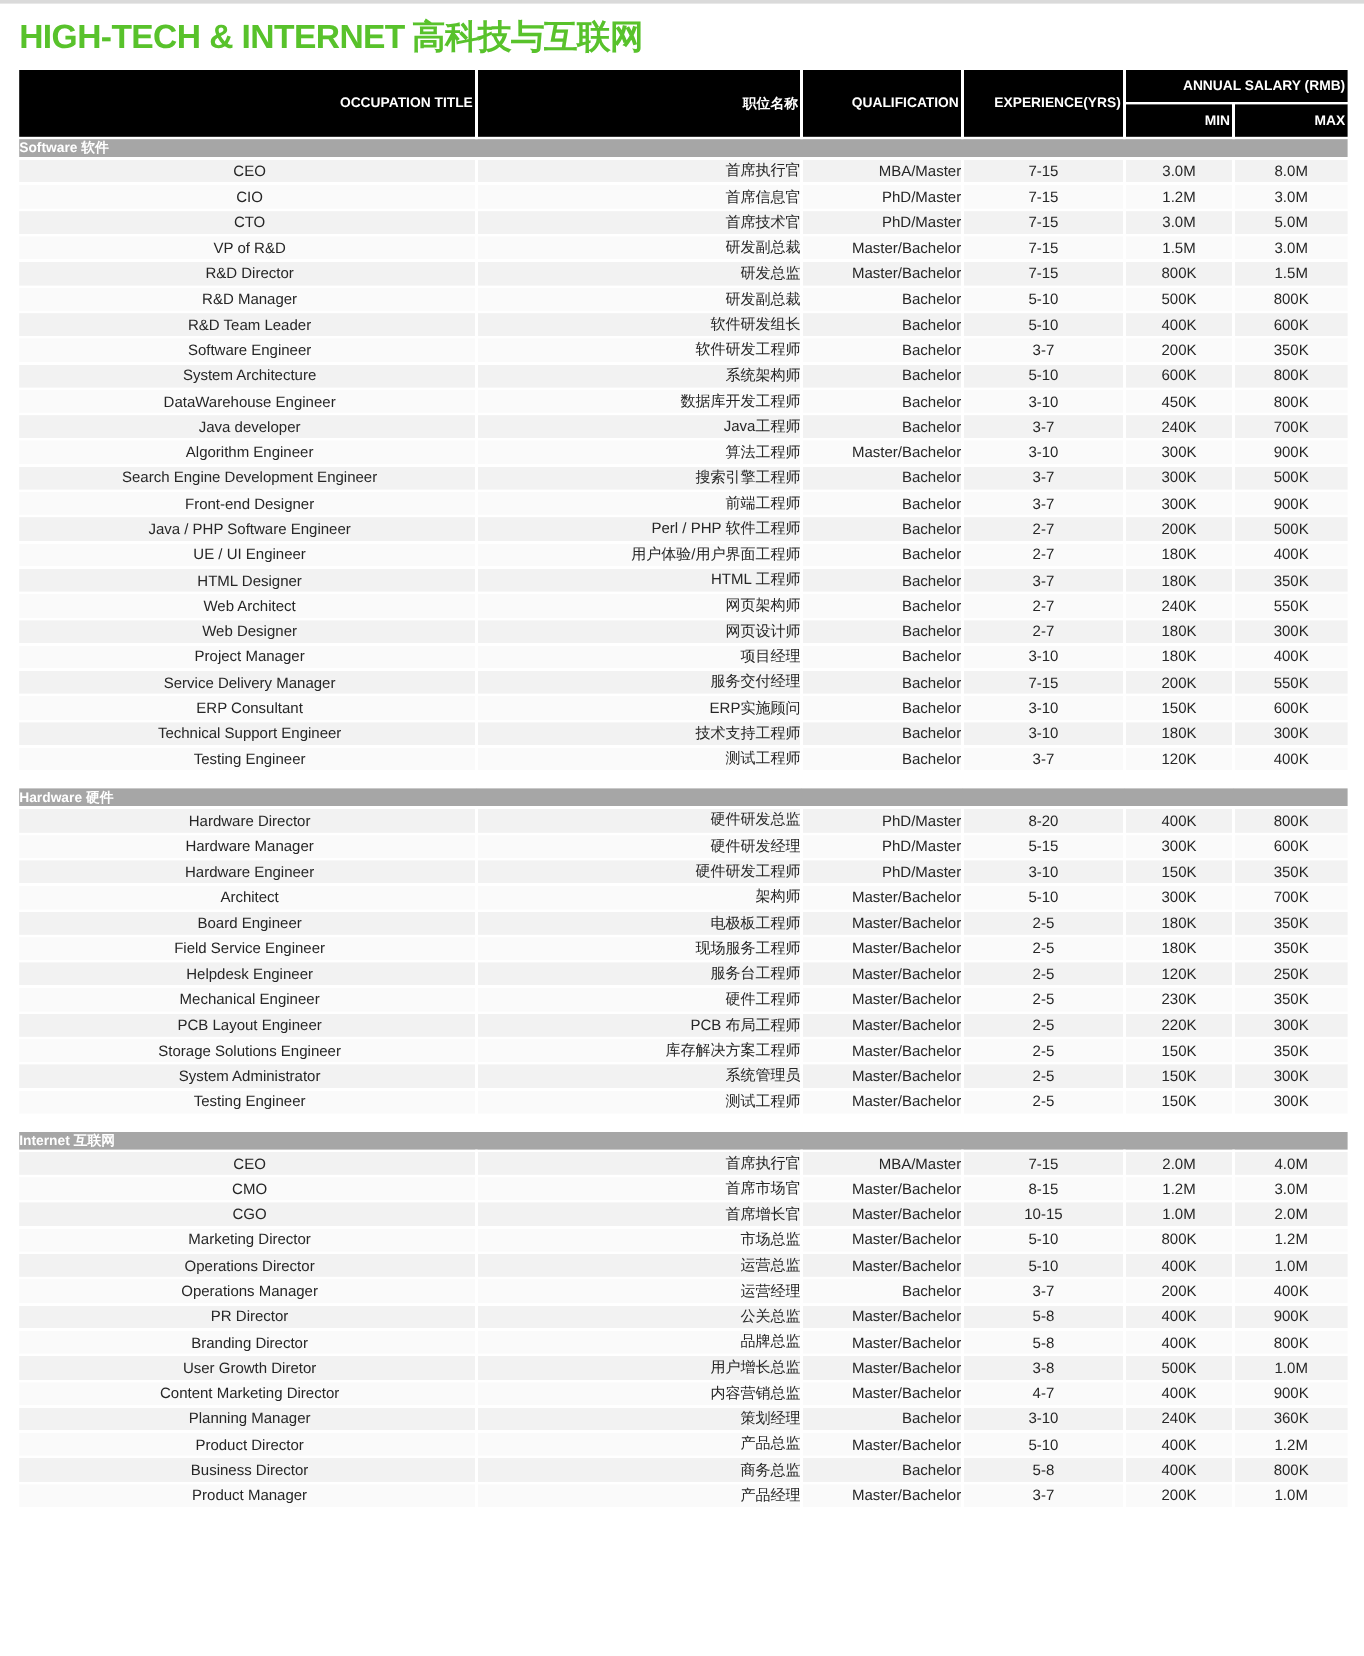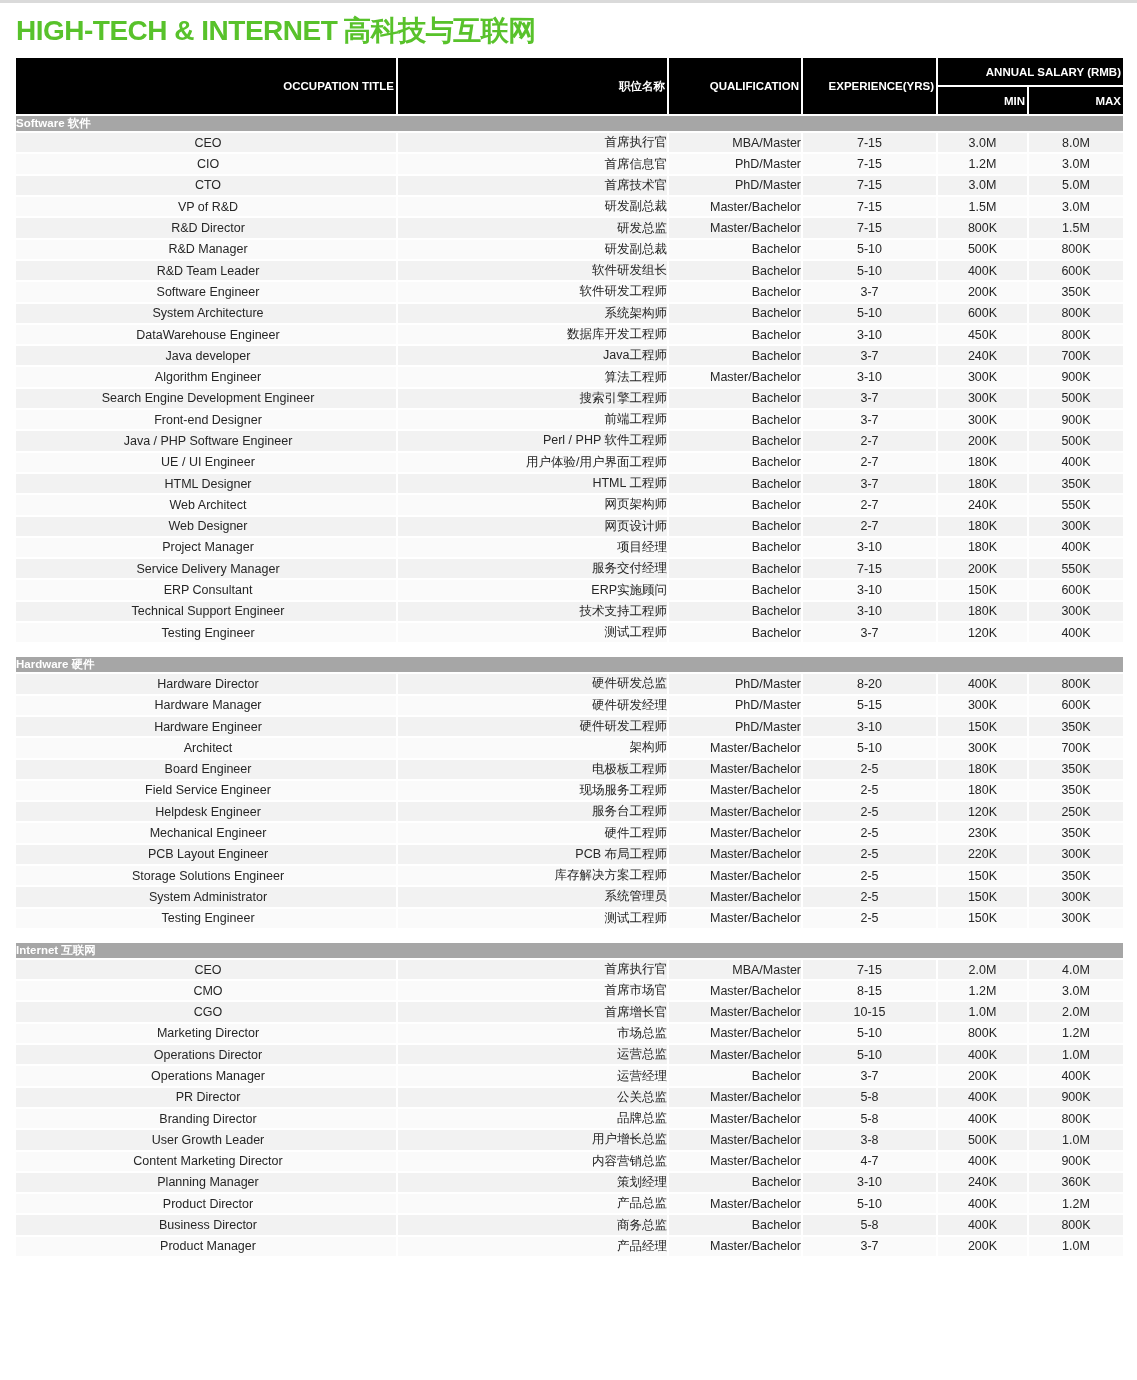--- a/index.html
+++ b/index.html
@@ -520,21 +520,21 @@
   <tr class="data-row shade-b">
     <td class="c-occ">Branding Director</td>
     <td class="c-zh">品牌总监</td>
     <td class="c-qual">Master/Bachelor</td>
     <td class="c-exp">5-8</td>
     <td class="c-min">400K</td>
     <td class="c-max">800K</td>
   </tr>
 
   <tr class="data-row shade-a">
-    <td class="c-occ">User Growth Leader</td>
+    <td class="c-occ">User Growth Diretor</td>
     <td class="c-zh">用户增长总监</td>
     <td class="c-qual">Master/Bachelor</td>
     <td class="c-exp">3-8</td>
     <td class="c-min">500K</td>
     <td class="c-max">1.0M</td>
   </tr>
 
   <tr class="data-row shade-b">
     <td class="c-occ">Content Marketing Director</td>
     <td class="c-zh">内容营销总监</td>

